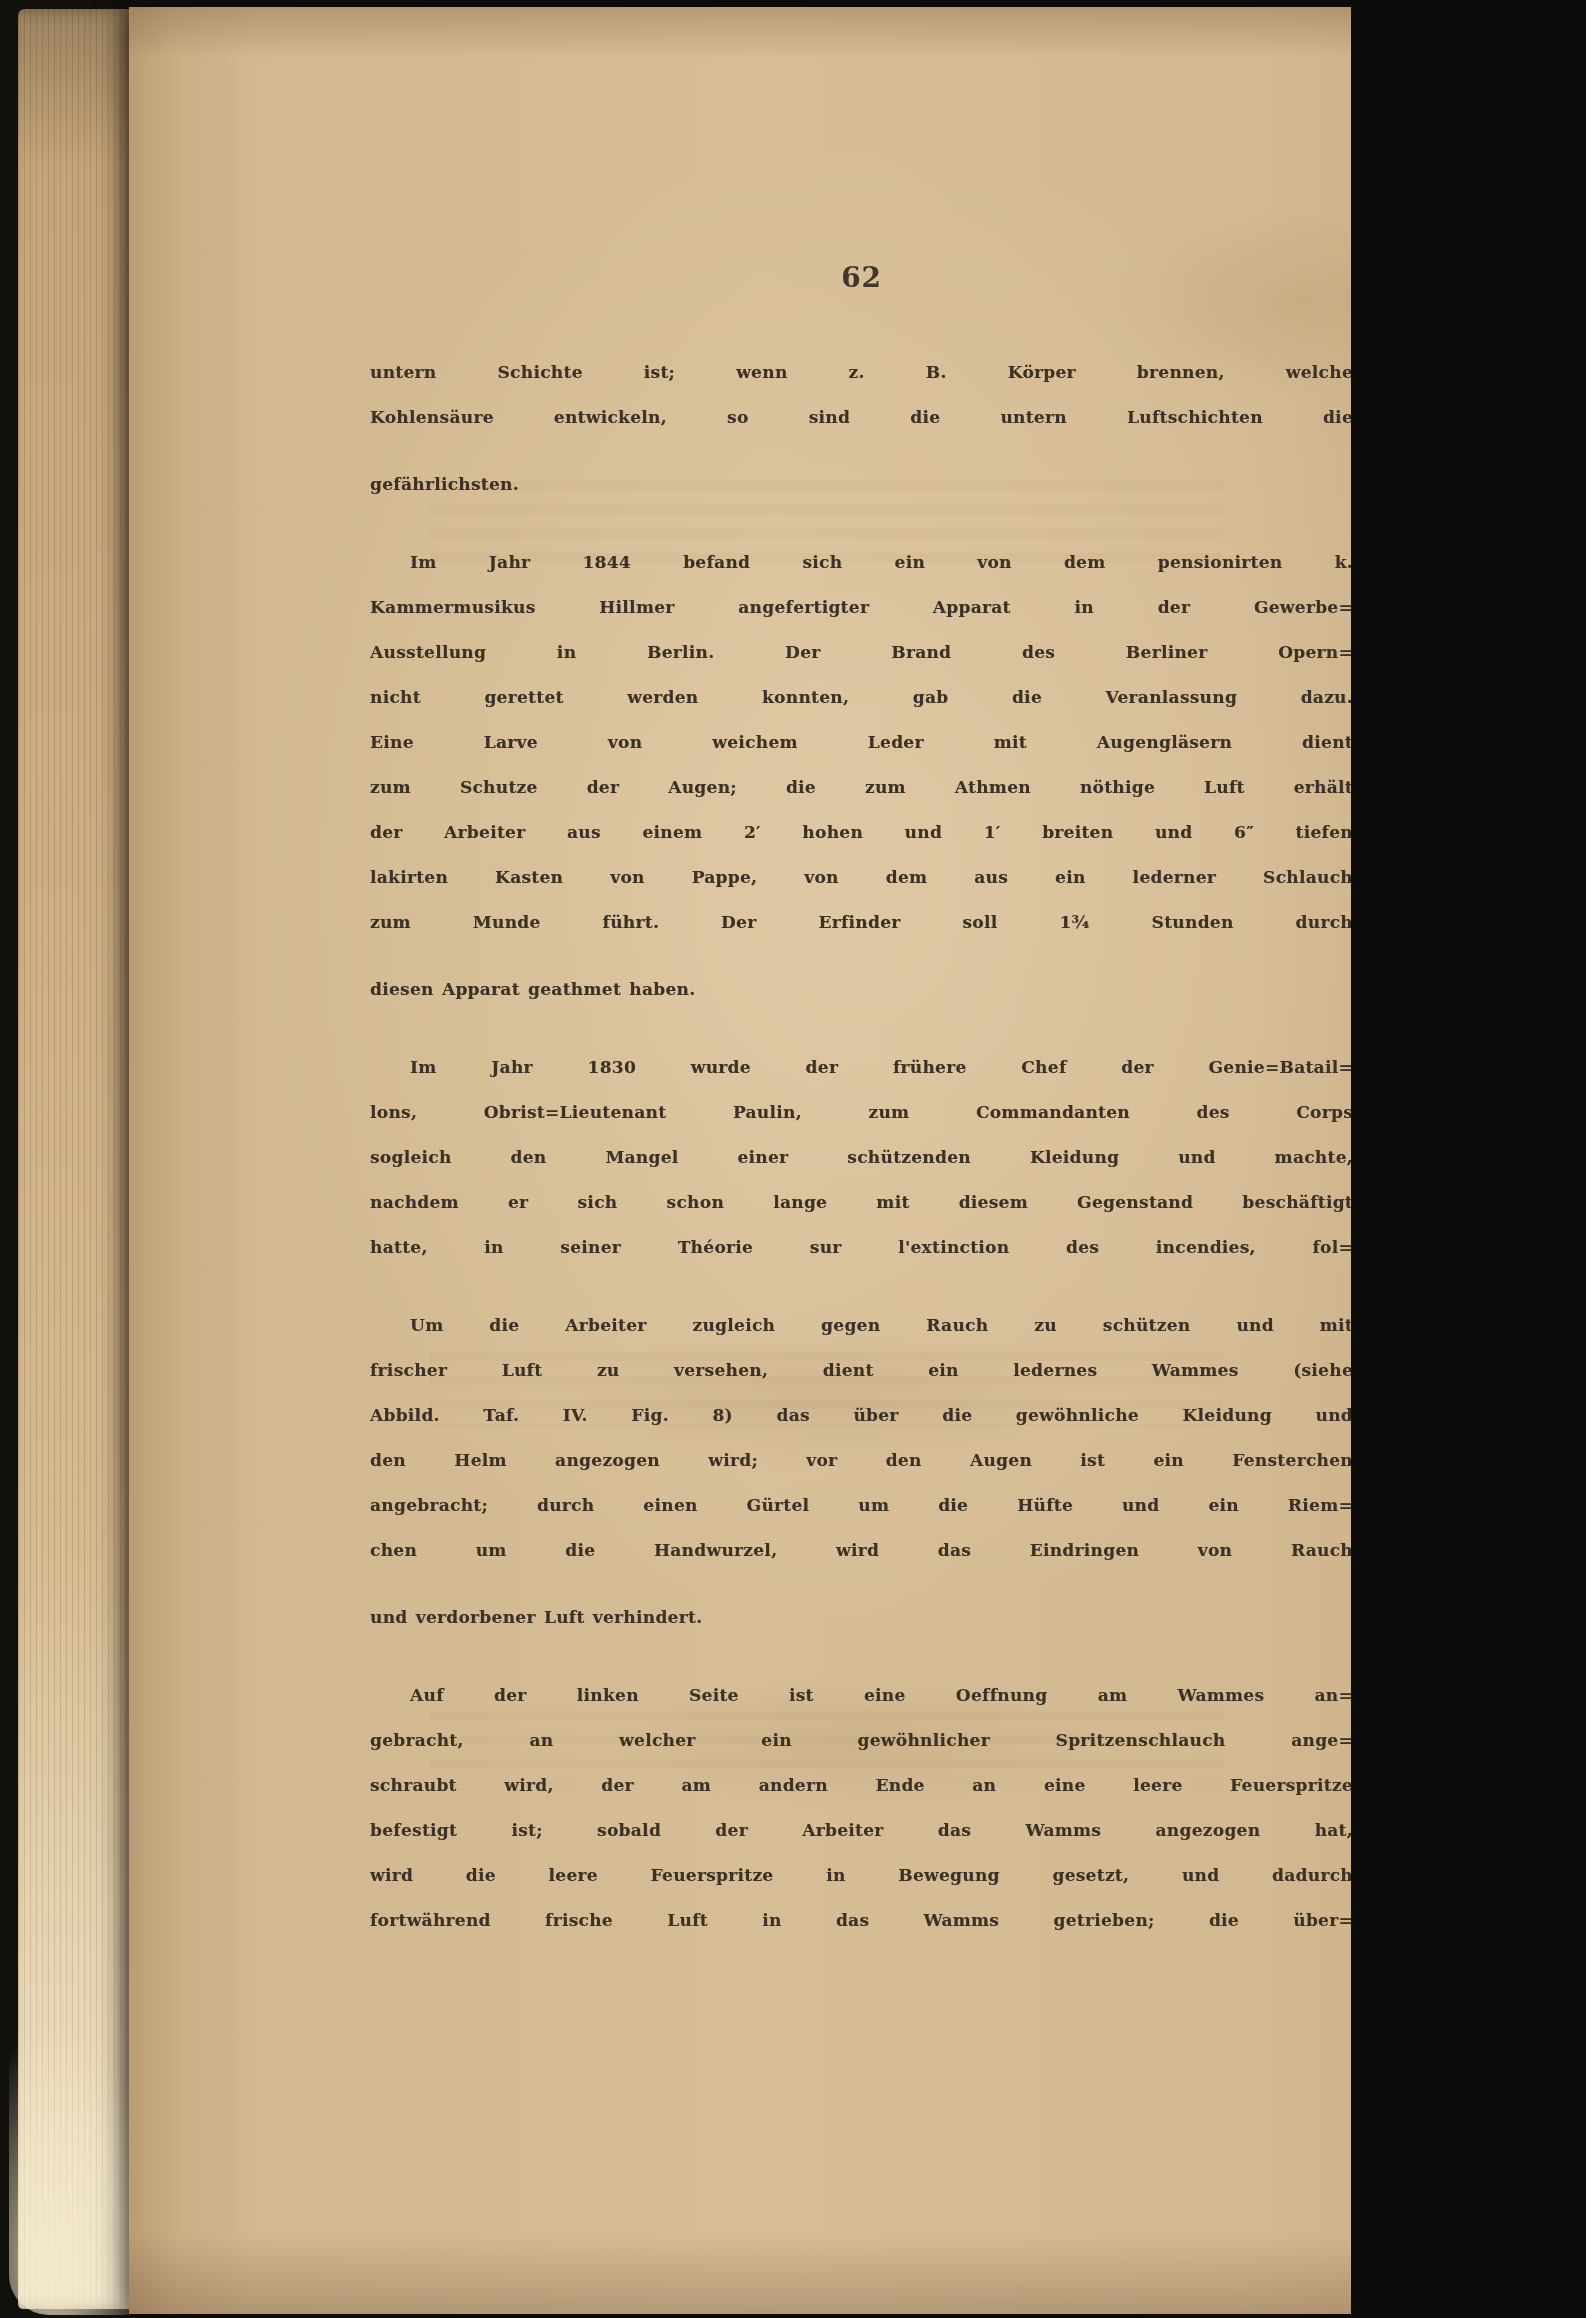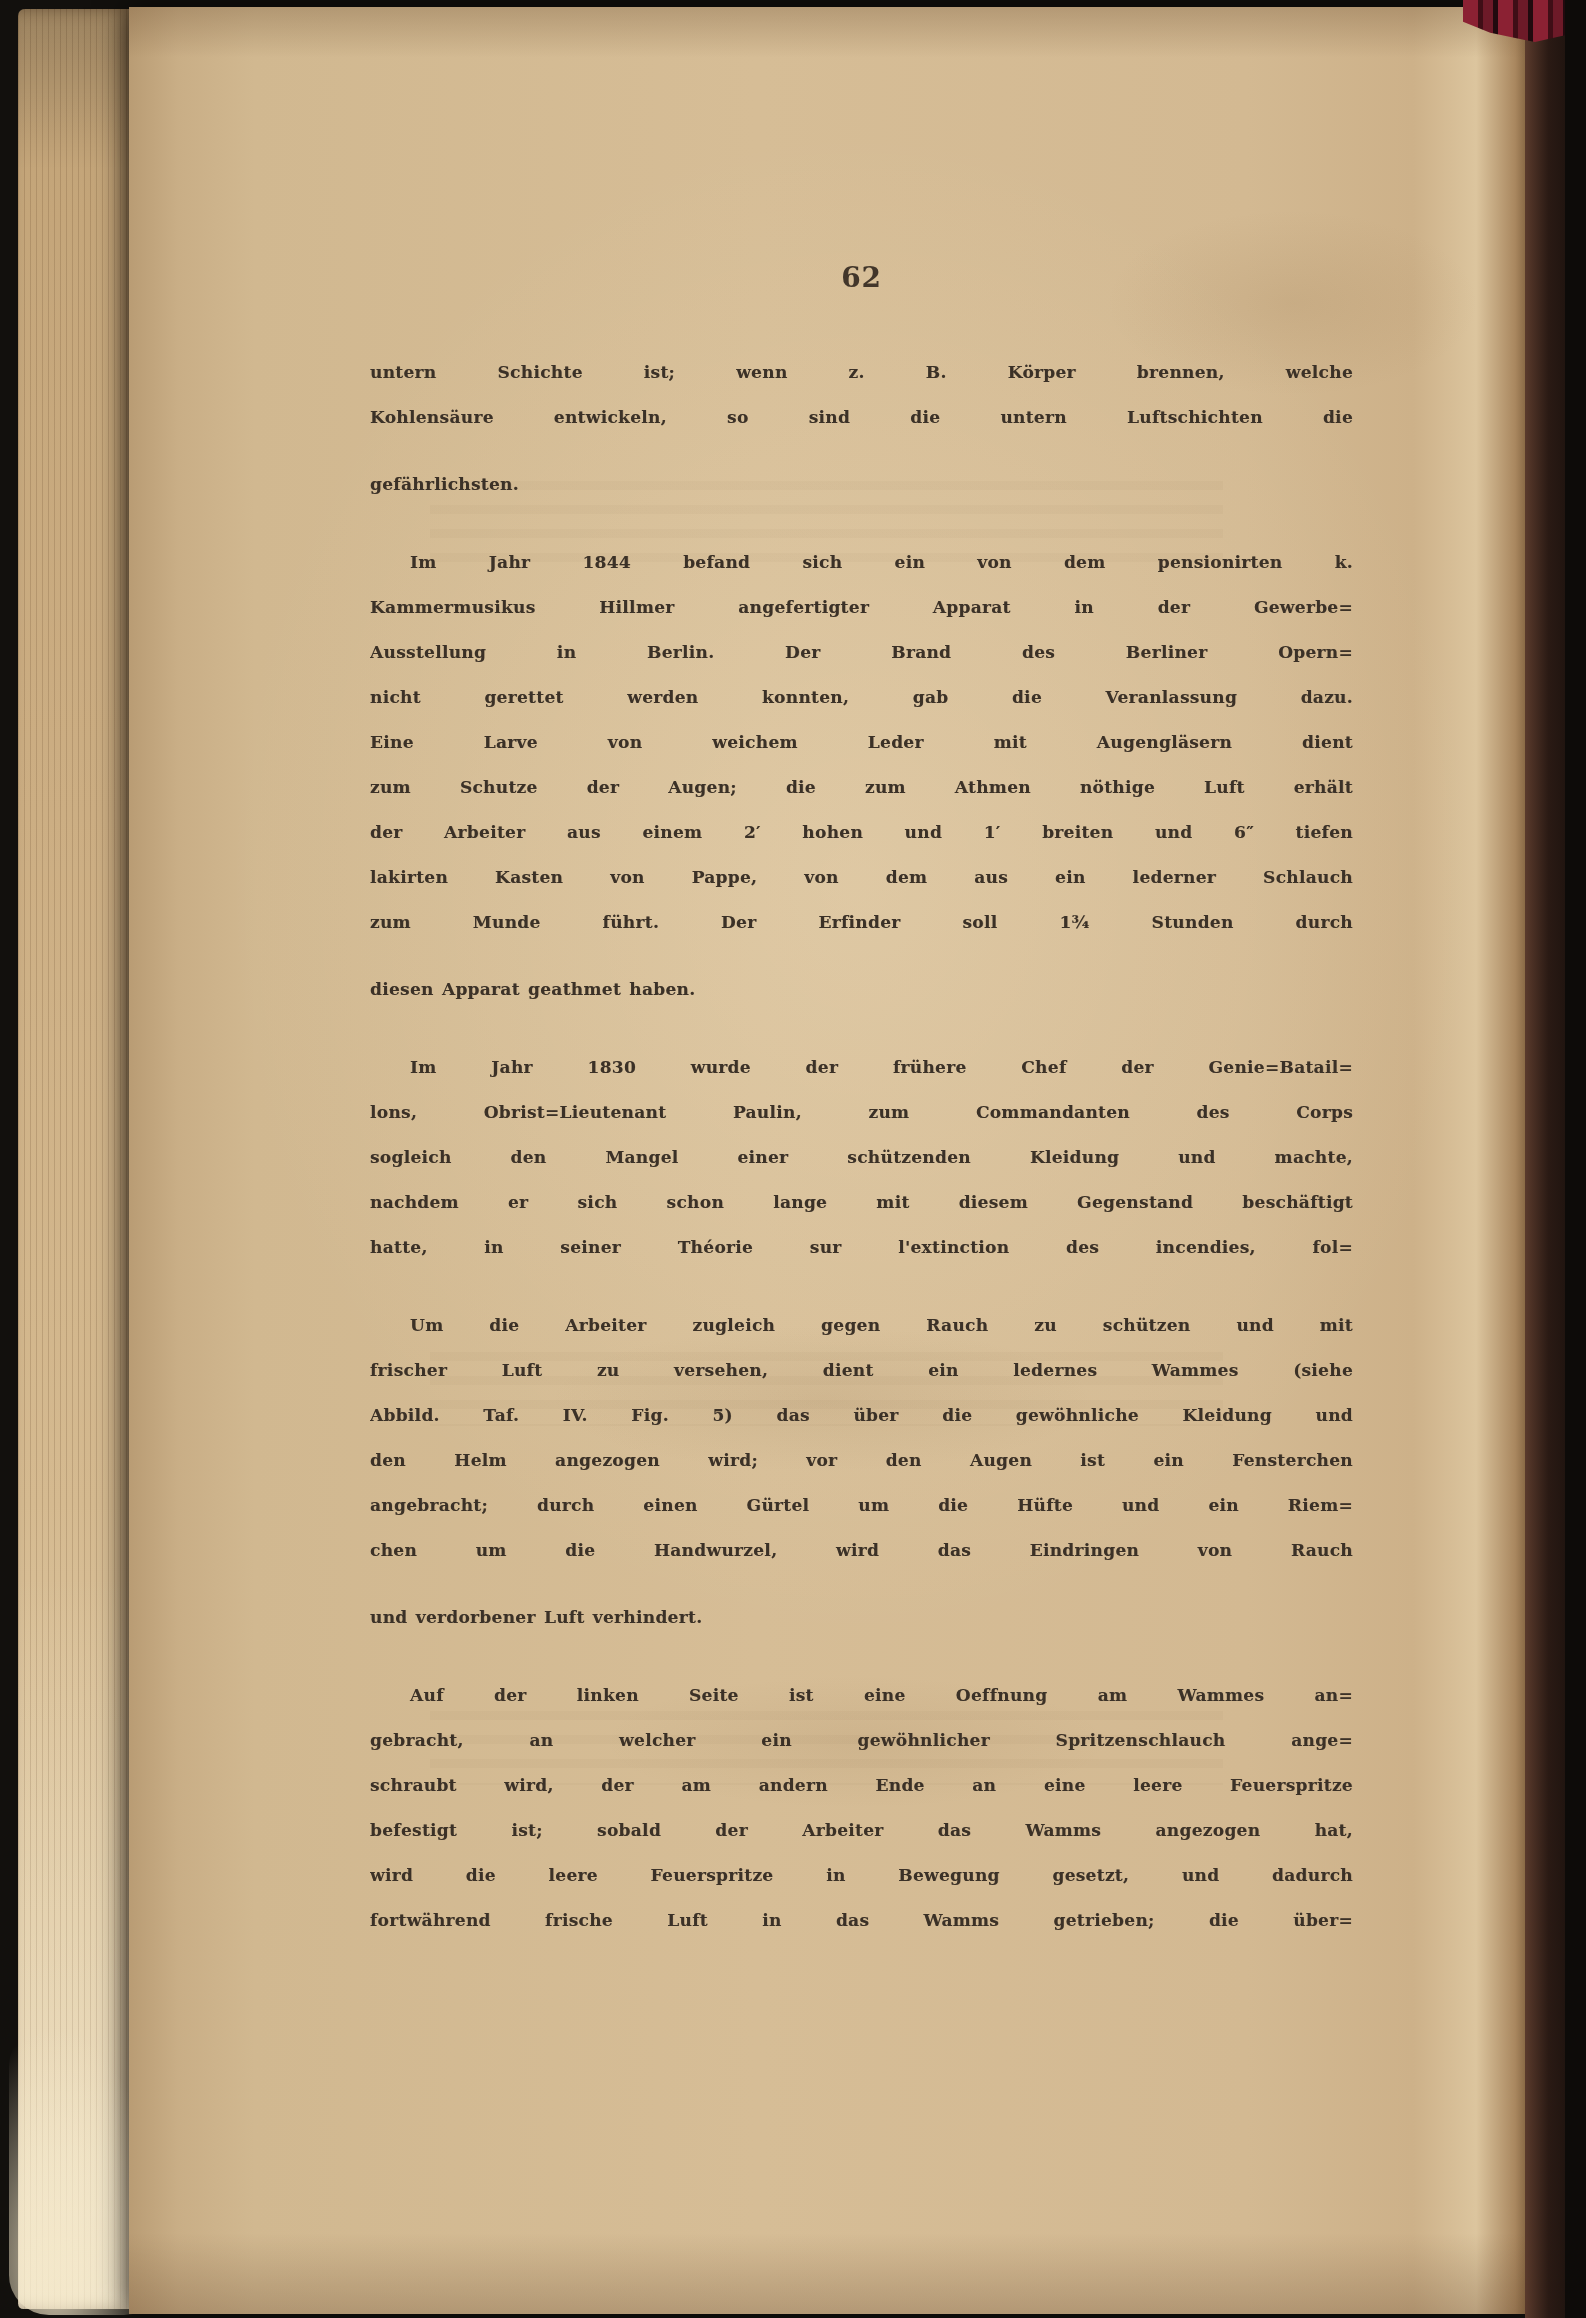--- a/index.html
+++ b/index.html
@@ -1,20 +1,20 @@
 <!DOCTYPE html>
 <html style="font-size:10.8px"><head>
 <meta charset="utf-8">
 <style>
   * { margin:0; padding:0; box-sizing:border-box; }
   html,body { background:#0d0b09; }
 
   .screen {
     position:relative;
-    width:1565px; height:2319px;
+    width:1351px; height:2319px;
     background:#12100d;
     overflow:hidden;
     font-family:"DejaVu Serif","Liberation Serif",serif;
   }
 
   
   .fore-edge {
     position:absolute; left:17.5px; top:9.4px; width:113px; height:2300px;
     background:
       linear-gradient(180deg, rgba(0,0,0,0.20) 0%, rgba(0,0,0,0) 7%, rgba(0,0,0,0) 68%, rgba(250,240,214,0.28) 90%, rgba(252,244,222,0.42) 100%),
@@ -137,21 +137,21 @@
       <div class="paragraph">
         <div class="line first">Im Jahr 1830 wurde der frühere Chef der Genie=Batail=</div>
         <div class="line">lons, Obrist=Lieutenant Paulin, zum Commandanten des Corps</div>
         <div class="line">sogleich den Mangel einer schützenden Kleidung und machte,</div>
         <div class="line">nachdem er sich schon lange mit diesem Gegenstand beschäftigt</div>
         <div class="line">hatte, in seiner Théorie sur l'extinction des incendies, fol=</div>
       </div>
       <div class="paragraph">
         <div class="line first">Um die Arbeiter zugleich gegen Rauch zu schützen und mit</div>
         <div class="line">frischer Luft zu versehen, dient ein ledernes Wammes (siehe</div>
-        <div class="line">Abbild. Taf. IV. Fig. 5) das über die gewöhnliche Kleidung und</div>
+        <div class="line">Abbild. Taf. IV. Fig. 8) das über die gewöhnliche Kleidung und</div>
         <div class="line">den Helm angezogen wird; vor den Augen ist ein Fensterchen</div>
         <div class="line">angebracht; durch einen Gürtel um die Hüfte und ein Riem=</div>
         <div class="line">chen um die Handwurzel, wird das Eindringen von Rauch</div>
         <div class="line last">und verdorbener Luft verhindert.</div>
       </div>
       <div class="paragraph">
         <div class="line first">Auf der linken Seite ist eine Oeffnung am Wammes an=</div>
         <div class="line">gebracht, an welcher ein gewöhnlicher Spritzenschlauch ange=</div>
         <div class="line">schraubt wird, der am andern Ende an eine leere Feuerspritze</div>
         <div class="line">befestigt ist; sobald der Arbeiter das Wamms angezogen hat,</div>

